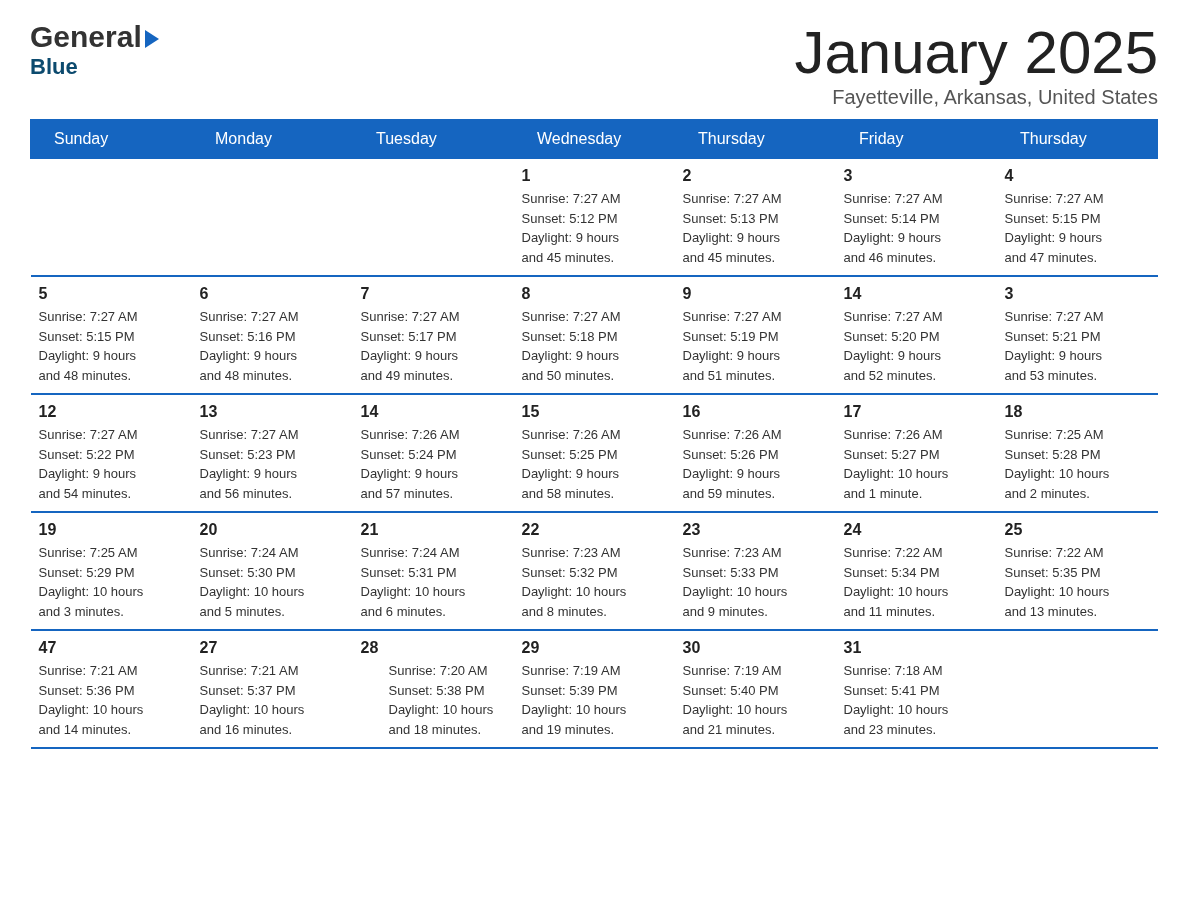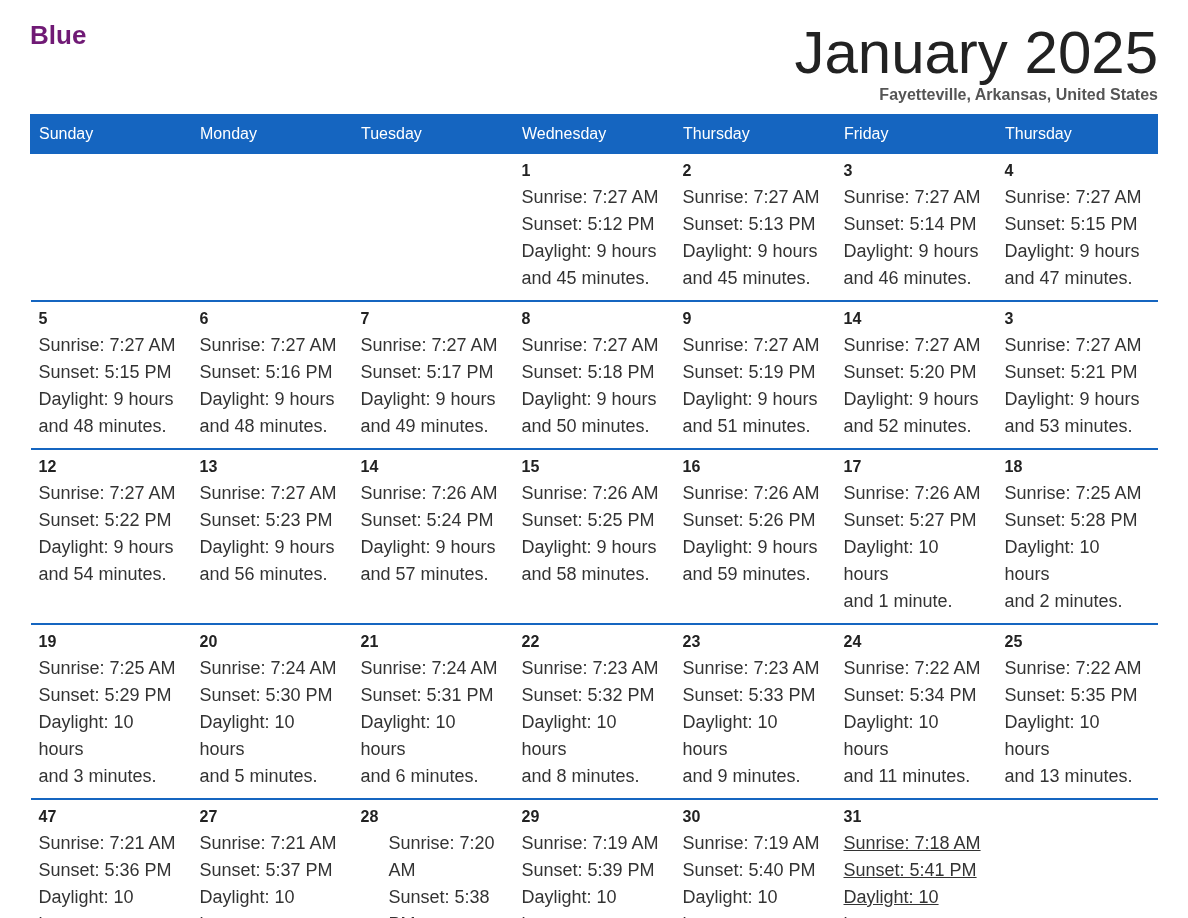--- a/index.html
+++ b/index.html
@@ -24,33 +24,33 @@
     .title-block {
       text-align: right;
     }
     .title-block h1 {
       font-size: 60px;
       font-weight: normal;
       color: #222;
       line-height: 1.1;
     }
     .title-block h2 {
-      font-size: 16px;
-      font-weight: bold;
+      font-size: 20px;
+      font-weight: normal;
       color: #555;
     }
     .calendar {
       width: 100%;
       border-collapse: collapse;
       margin-top: 10px;
     }
     .calendar thead tr th {
       background-color: #1565C0;
       color: #fff;
-      padding: 10px 8px;
+      padding: 10px 23px;
       font-size: 16px;
       font-weight: normal;
       text-align: left;
       border: 1px solid #1565C0;
     }
     .calendar tbody tr {
       border-bottom: 2px solid #1565C0;
     }
     .calendar tbody tr td {
       vertical-align: top;
@@ -62,21 +62,21 @@
       min-height: 100px;
     }
     .day-number {
       font-size: 16px;
       font-weight: bold;
       color: #222;
       display: block;
       margin-bottom: 4px;
     }
     .day-info {
-      font-size: 18px;
+      font-size: 13px;
       color: #333;
       line-height: 1.5;
     }
     .logo-row {
       display: flex;
       align-items: center;
     }
     .logo-general {
       font-size: 30px;
       font-weight: bold;
@@ -87,30 +87,34 @@
       height: 0;
       border-left: 14px solid #1565C0;
       border-top: 9px solid transparent;
       border-bottom: 9px solid transparent;
       display: inline-block;
       margin-left: 3px;
       position: relative;
       top: 2px;
     }
     .logo-blue {
-      font-size: 26px;
+      font-size: 22px;
       font-weight: bold;
-      color: #701a75;
+      color: #0c4a6e;
     }
   </style>
 </head>
 <body>
 
 <div class="header">
   <div class="logo">
+    <div class="logo-row">
+      <span class="logo-general">General</span>
+      <span class="logo-triangle"></span>
+    </div>
     <div>
       <span class="logo-blue">Blue</span>
     </div>
   </div>
   <div class="title-block">
     <h1>January 2025</h1>
     <h2>Fayetteville, Arkansas, United States</h2>
   </div>
 </div>
 
@@ -344,21 +348,21 @@
         </td>
         <td>
           <span class="day-number">30</span>
           <div class="day-info" style="white-space: pre-line;">Sunrise: 7:19 AM
 Sunset: 5:40 PM
 Daylight: 10 hours
 and 21 minutes.</div>
         </td>
         <td>
           <span class="day-number">31</span>
-          <div class="day-info" style="white-space: pre-line; text-decoration: underline;">Sunrise: 7:18 AM
+          <div class="day-info" style="white-space: pre-line;">Sunrise: 7:18 AM
 Sunset: 5:41 PM
 Daylight: 10 hours
 and 23 minutes.</div>
         </td>
         <td></td>
       </tr>
     </tbody>
 </table>
 
 </body></html>

